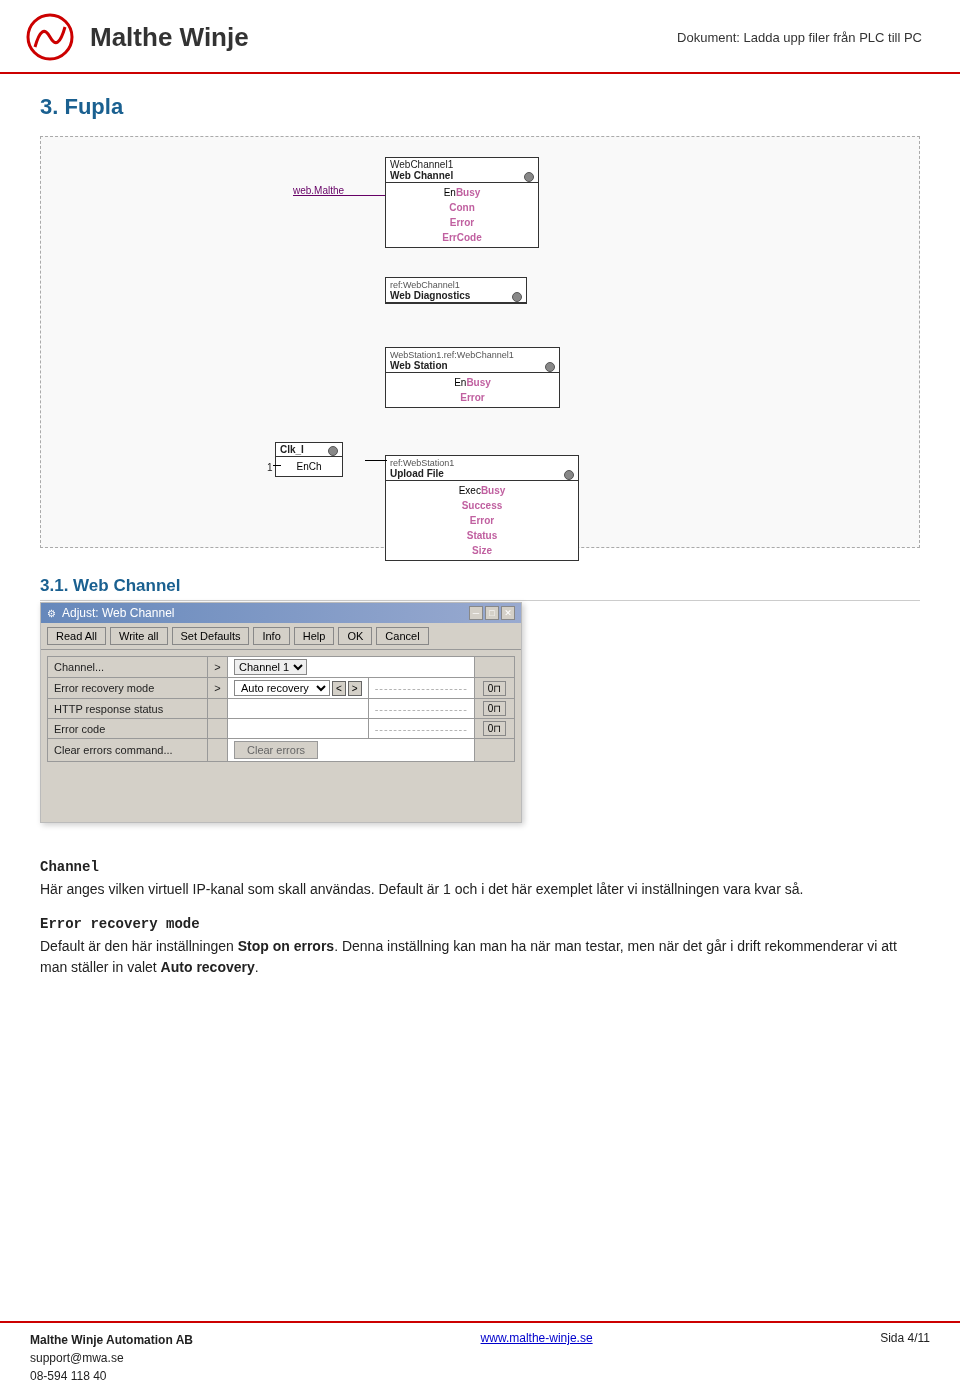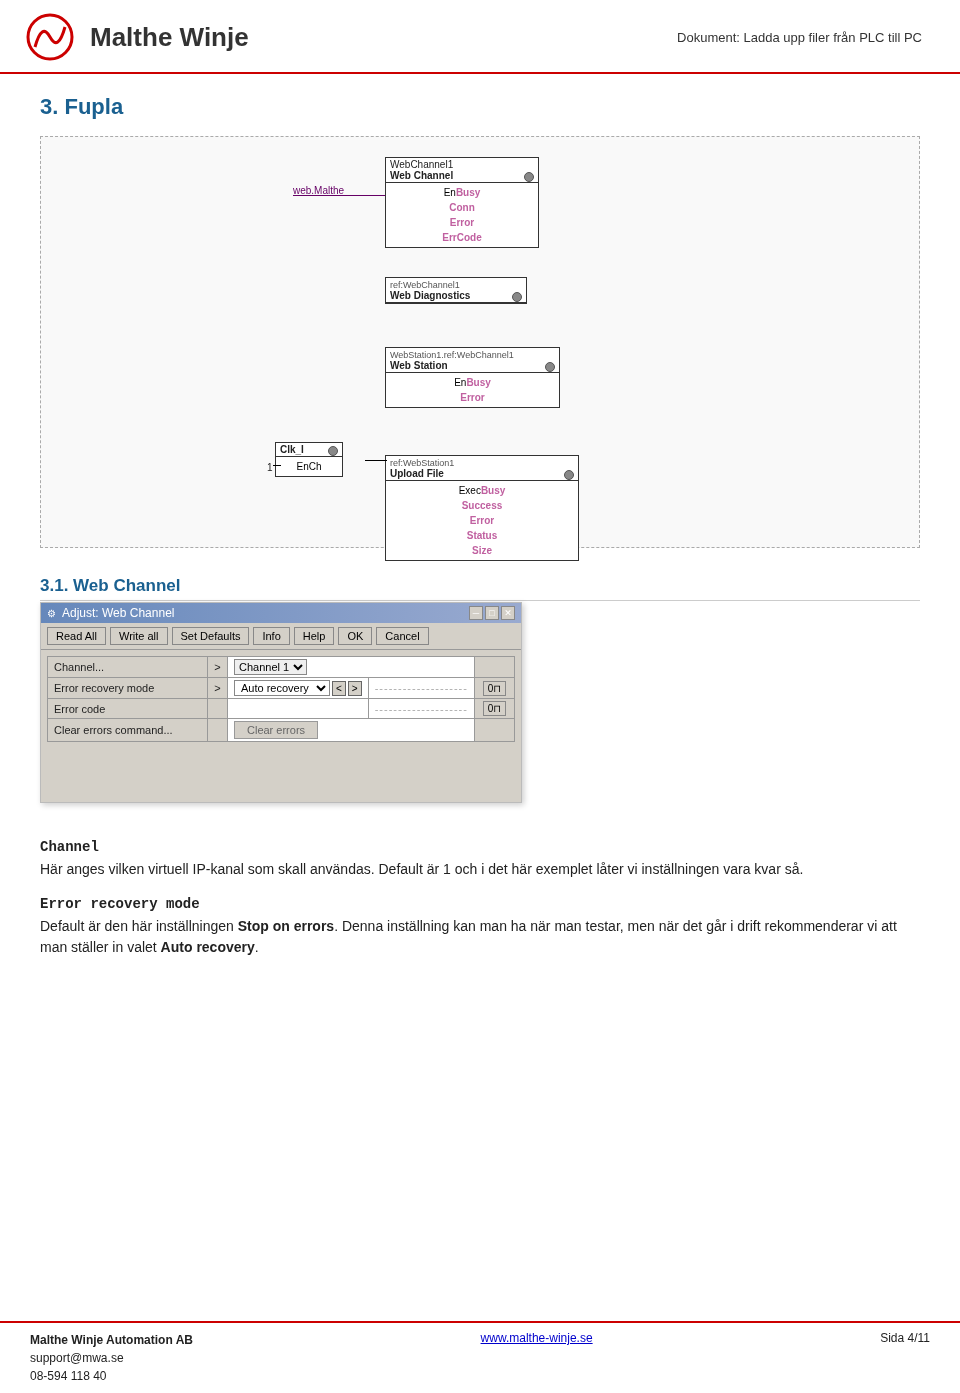--- a/index.html
+++ b/index.html
@@ -515,20 +515,29 @@
                 <button class="small-btn">&lt;</button>
                 <button class="small-btn">&gt;</button>
               </div>
             </td>
             <td class="dash-col">--------------------</td>
             <td class="btn-col">
               <button class="ow-btn">0⊓</button>
             </td>
           </tr>
 
+          <tr>
+            <td class="label-col">HTTP response status</td>
+            <td class="arrow-col"></td>
+            <td class="value-col"></td>
+            <td class="dash-col">--------------------</td>
+            <td class="btn-col">
+              <button class="ow-btn">0⊓</button>
+            </td>
+          </tr>
 
           <tr>
             <td class="label-col">Error code</td>
             <td class="arrow-col"></td>
             <td class="value-col"></td>
             <td class="dash-col">--------------------</td>
             <td class="btn-col">
               <button class="ow-btn">0⊓</button>
             </td>
           </tr>

